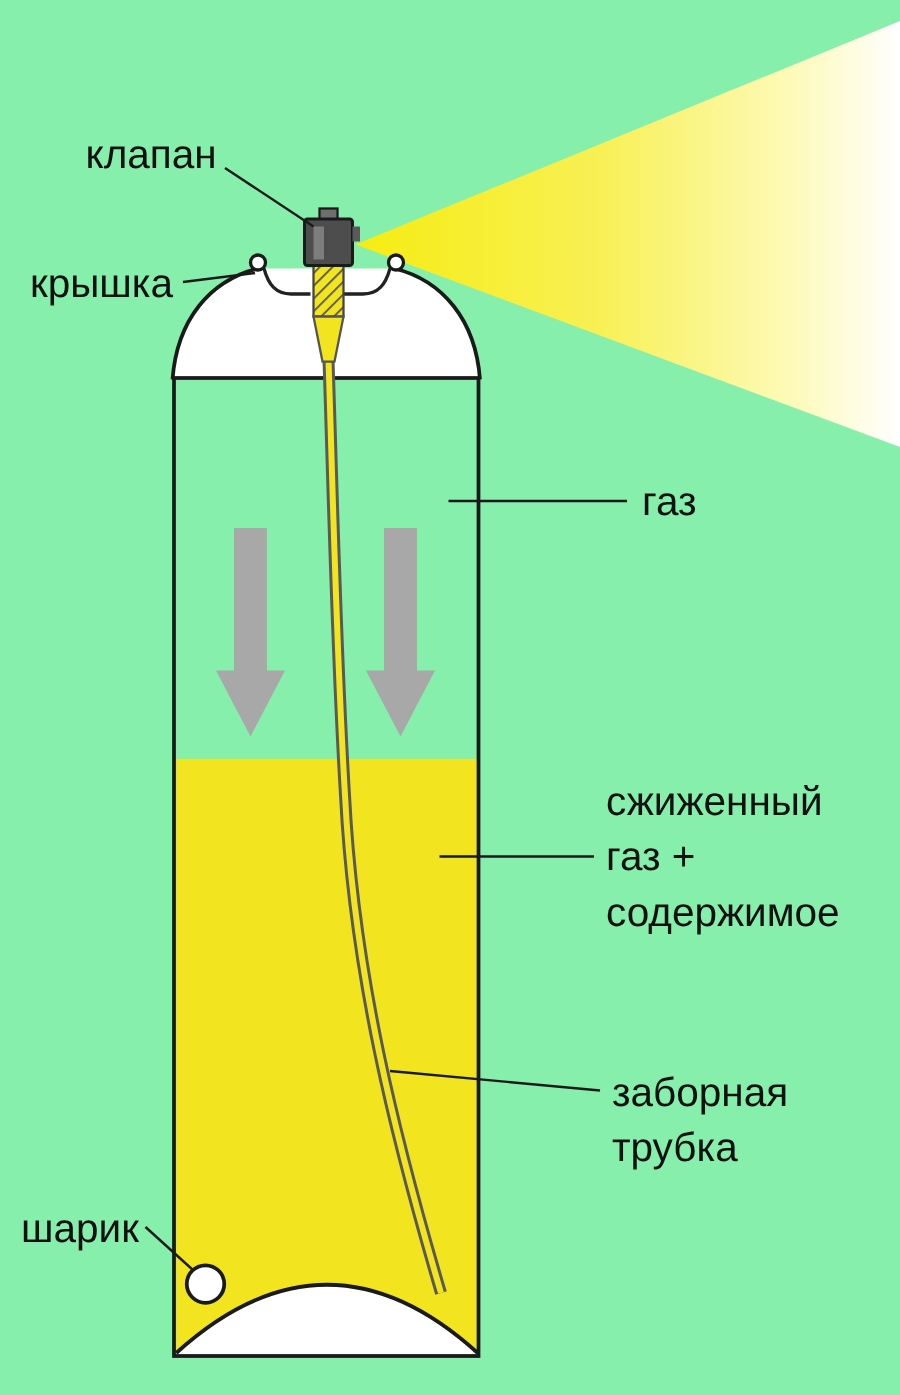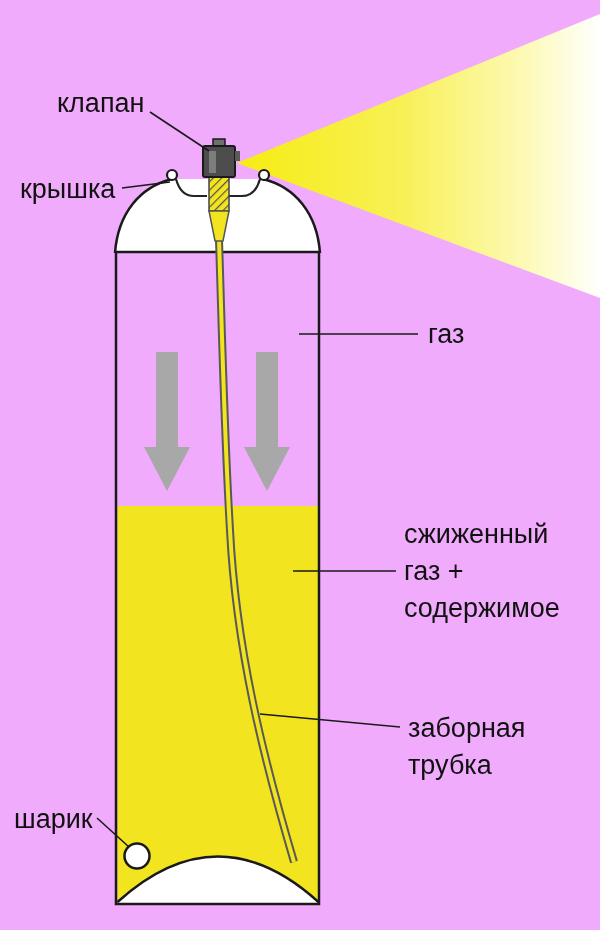--- a/index.html
+++ b/index.html
@@ -4,21 +4,21 @@
 <style>
   html, body {
     margin: 0;
     padding: 0;
     background: #ffffff;
   }
   .stage {
     position: relative;
     width: 600px;
     height: 930px;
-    background: #f0abfc;
+    background: #86efac;
     overflow: hidden;
     font-family: "Liberation Sans", sans-serif;
   }
   svg text {
     font-family: "Liberation Sans", sans-serif;
     font-size: 27px;
     fill: #111111;
   }
 </style>
 </head>

